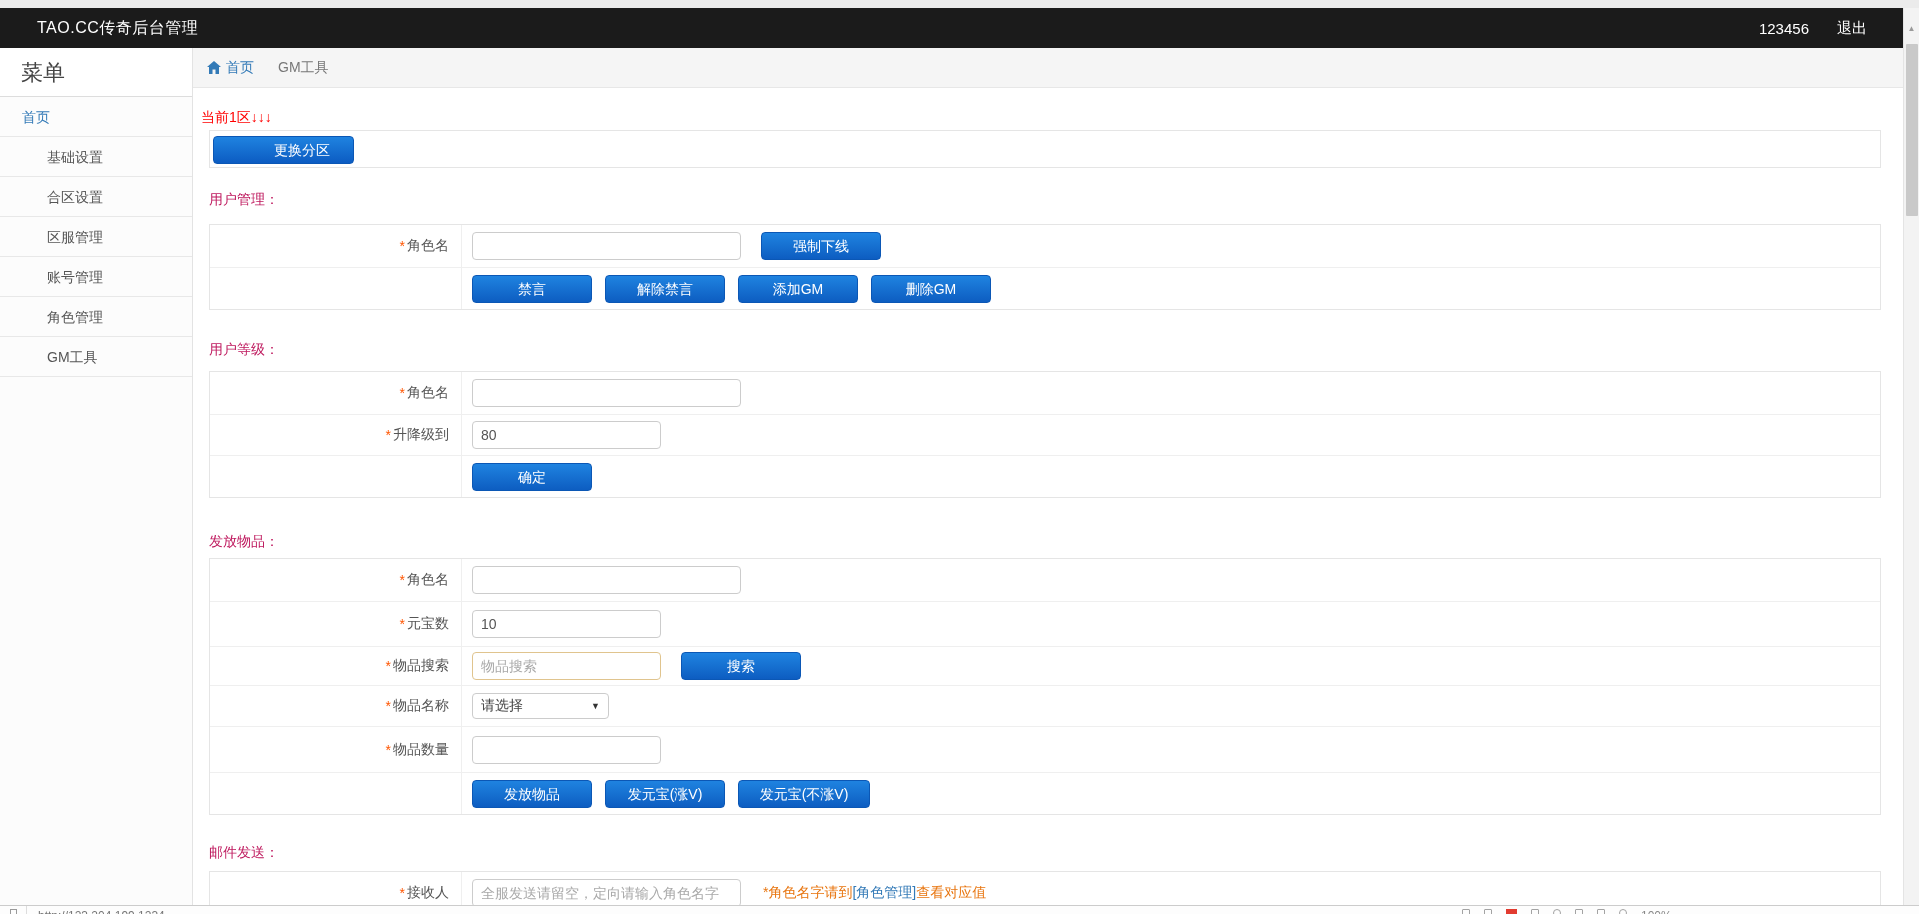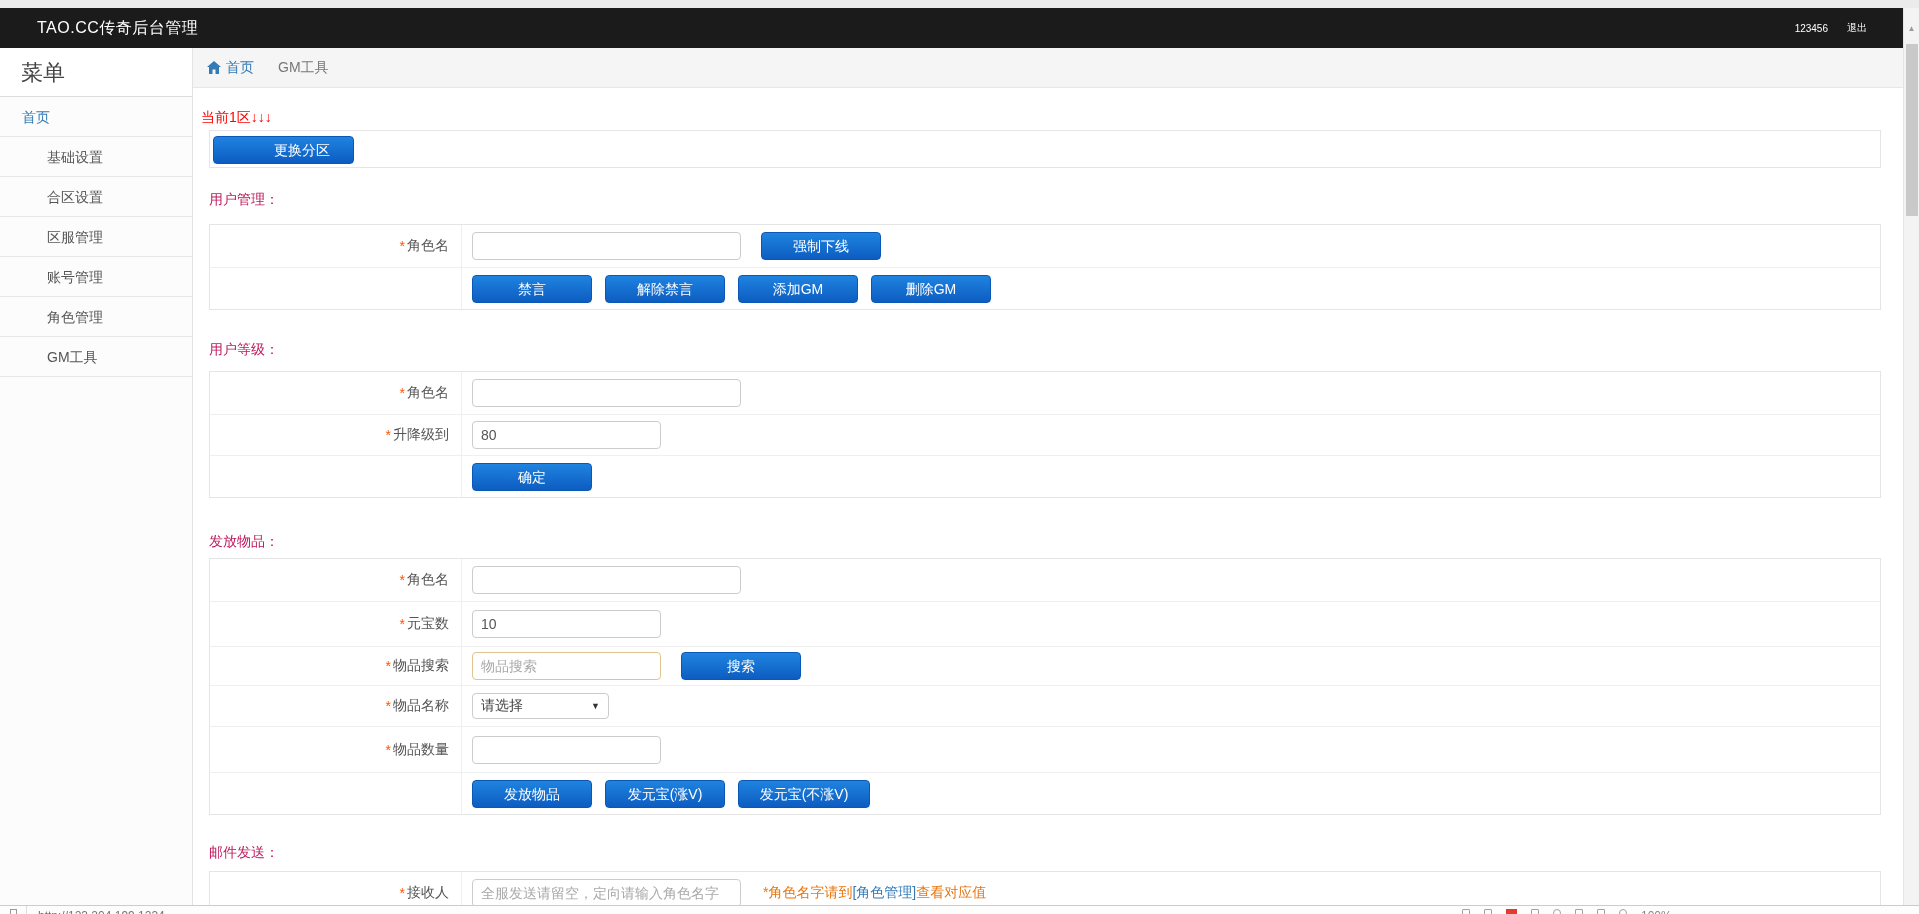--- a/index.html
+++ b/index.html
@@ -7,21 +7,21 @@
   body { font-family:"Liberation Sans","DejaVu Sans",sans-serif; }
   #stage { position:relative; width:1919px; height:914px; overflow:hidden; background:#fff; }
 
   
   .topstrip { position:absolute; left:0; top:0; width:1919px; height:8px; background:#ebebeb; }
 
   
   .hdr { position:absolute; left:0; top:8px; width:1919px; height:40px; background:#1b1b1b; color:#fff;
          display:flex; align-items:center; }
   .hdr-title { margin-left:37px; font-size:16px; letter-spacing:.5px; }
-  .hdr-right { position:absolute; right:52px; top:0; height:40px; display:flex; align-items:center; gap:19px; font-size:10px; }
+  .hdr-right { position:absolute; right:52px; top:0; height:40px; display:flex; align-items:center; gap:28px; font-size:15px; }
   .hdr-right span { cursor:pointer; }
 
   
   .sbar { position:absolute; right:0; top:8px; width:16px; height:897px; background:#f3f3f3; border-left:1px solid #e4e4e4; }
   .sbar .arr { display:block; text-align:center; color:#9a9a9a; font-size:8px; line-height:14px; margin-top:14px; }
   .sbar .thumb { position:absolute; left:2px; top:36px; width:12px; height:172px; background:#c9c9c9; border-radius:1px; }
 
   
   .side { position:absolute; left:0; top:48px; width:193px; height:857px; background:#fcfcfc; border-right:1px solid #e3e3e3; }
   .side-hd { height:49px; line-height:49px; padding-left:21px; font-size:22px; color:#444; border-bottom:1px solid #ddd; background:#fff; }

